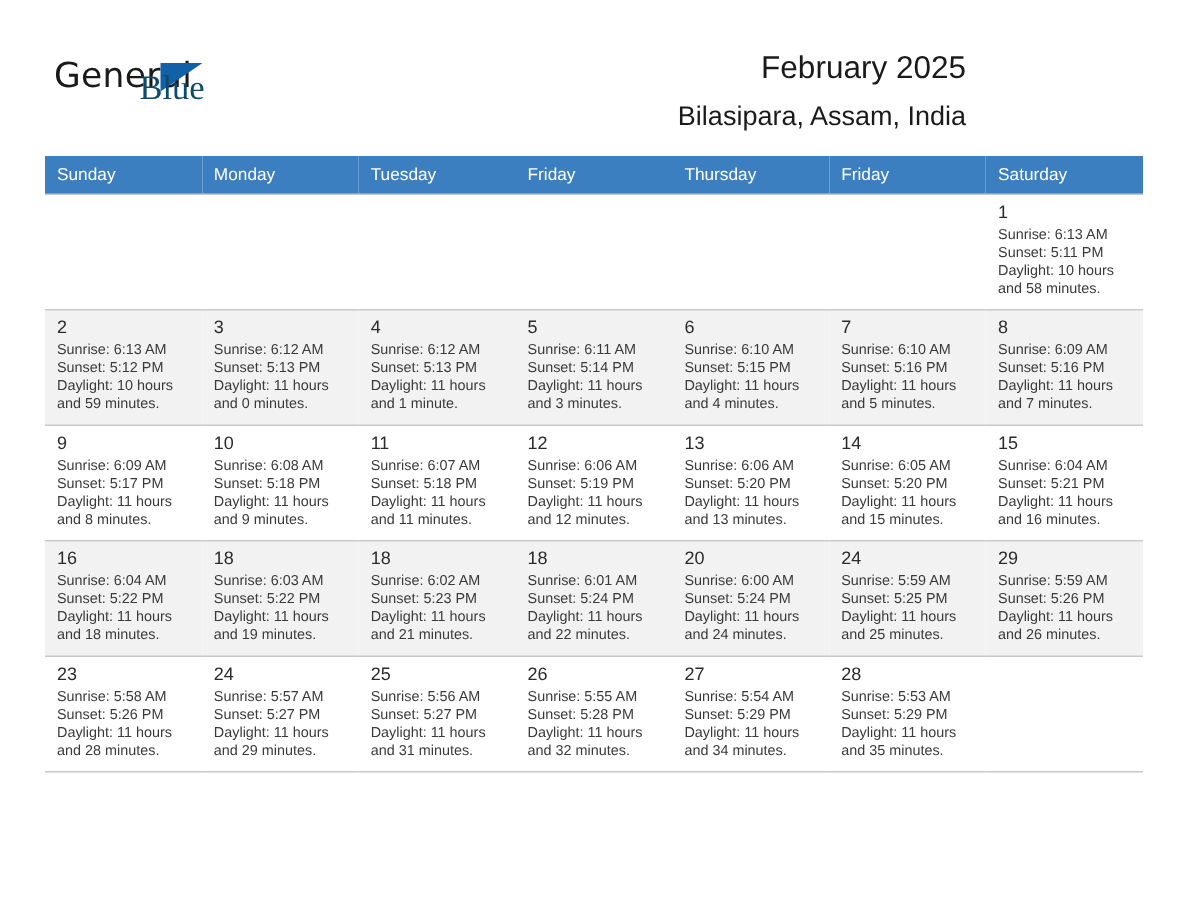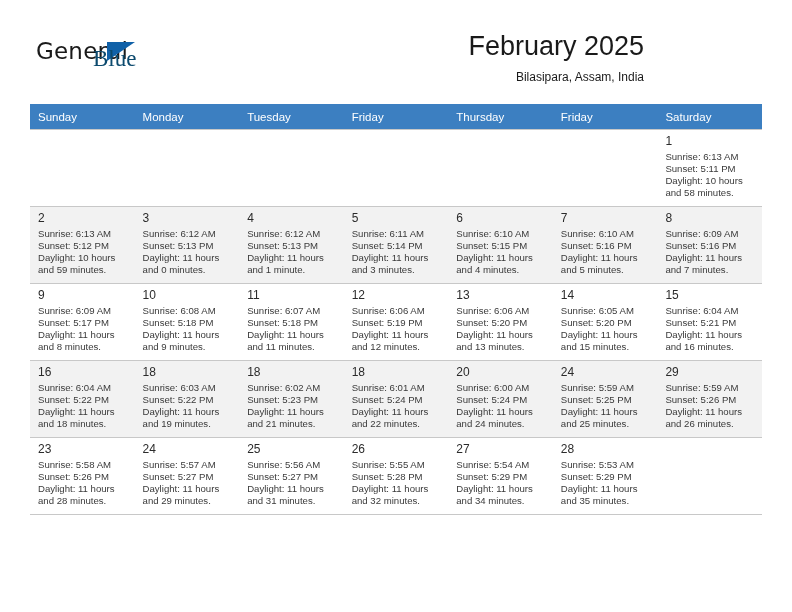--- a/index.html
+++ b/index.html
@@ -65,29 +65,29 @@
     font-weight: 400;
   }
 
   .title-block {
     position: absolute;
     right: 36px;
     top: 30px;
     text-align: right;
   }
   .cal-title {
-    font-size: 27px;
+    font-size: 21px;
     font-weight: 400;
     color: #1a1a1a;
     line-height: 32px;
     font-family: "Liberation Sans", sans-serif;
   }
   .cal-subtitle {
     margin-top: 7px;
-    font-size: 12px;
+    font-size: 18px;
     font-weight: 400;
     color: #1a1a1a;
     line-height: 16px;
     font-family: "Liberation Sans", sans-serif;
   }
 
   
   .calendar {
     position: absolute;
     left: 30px;

